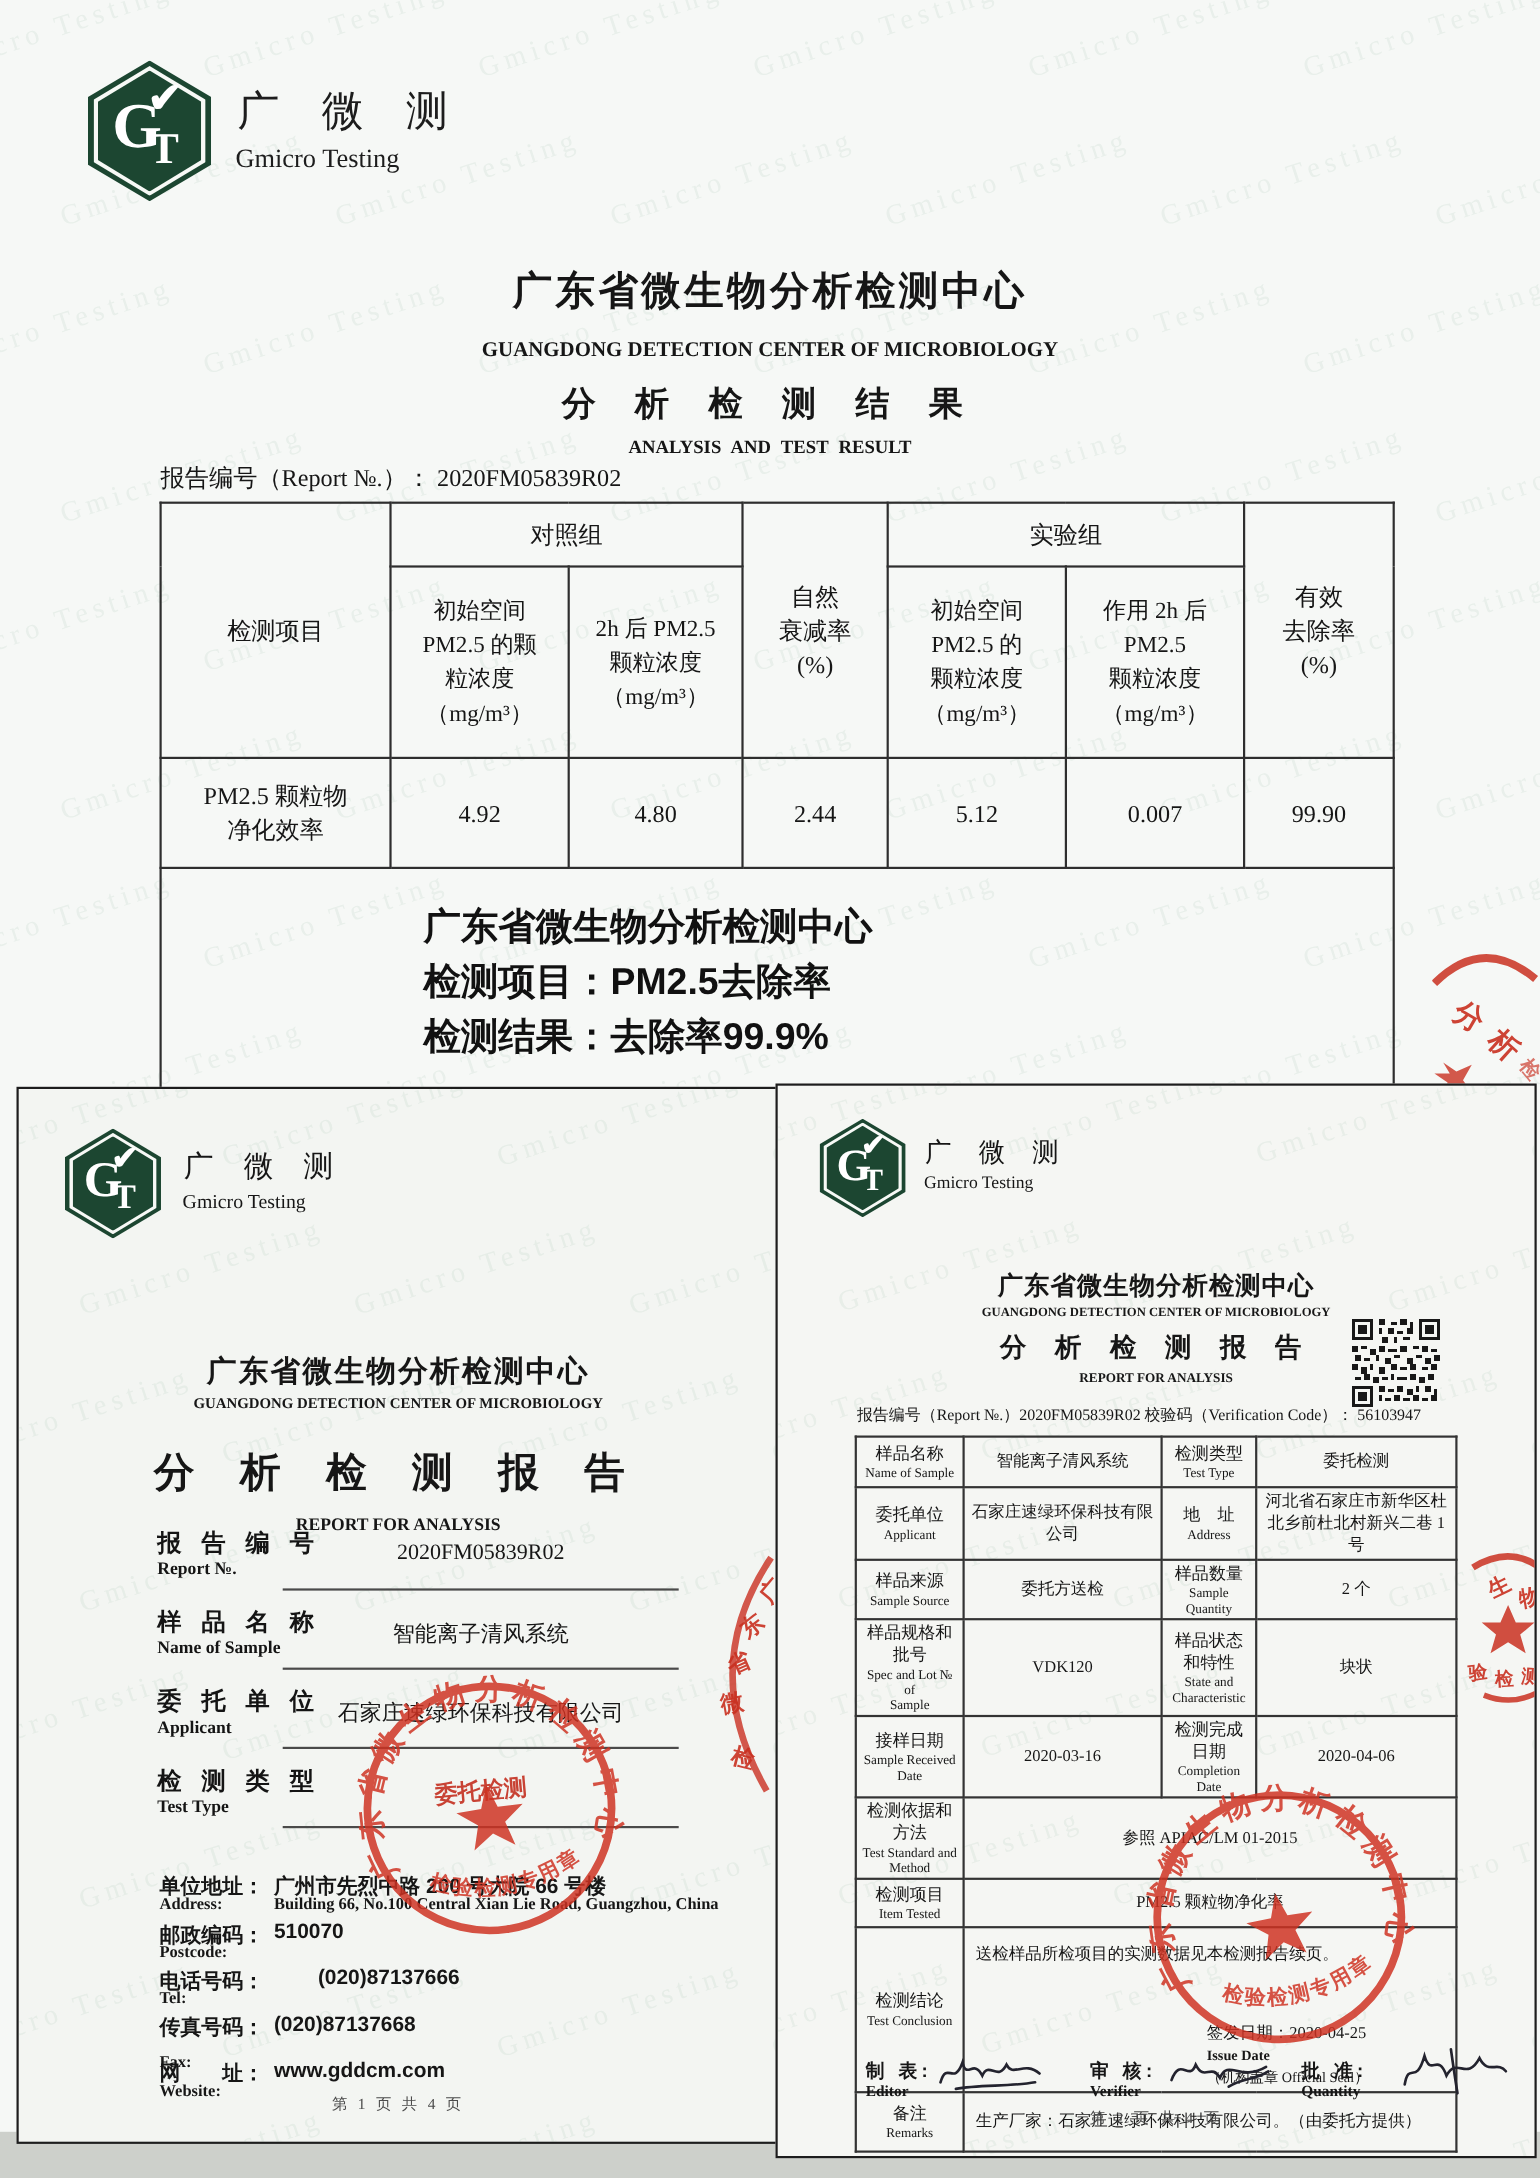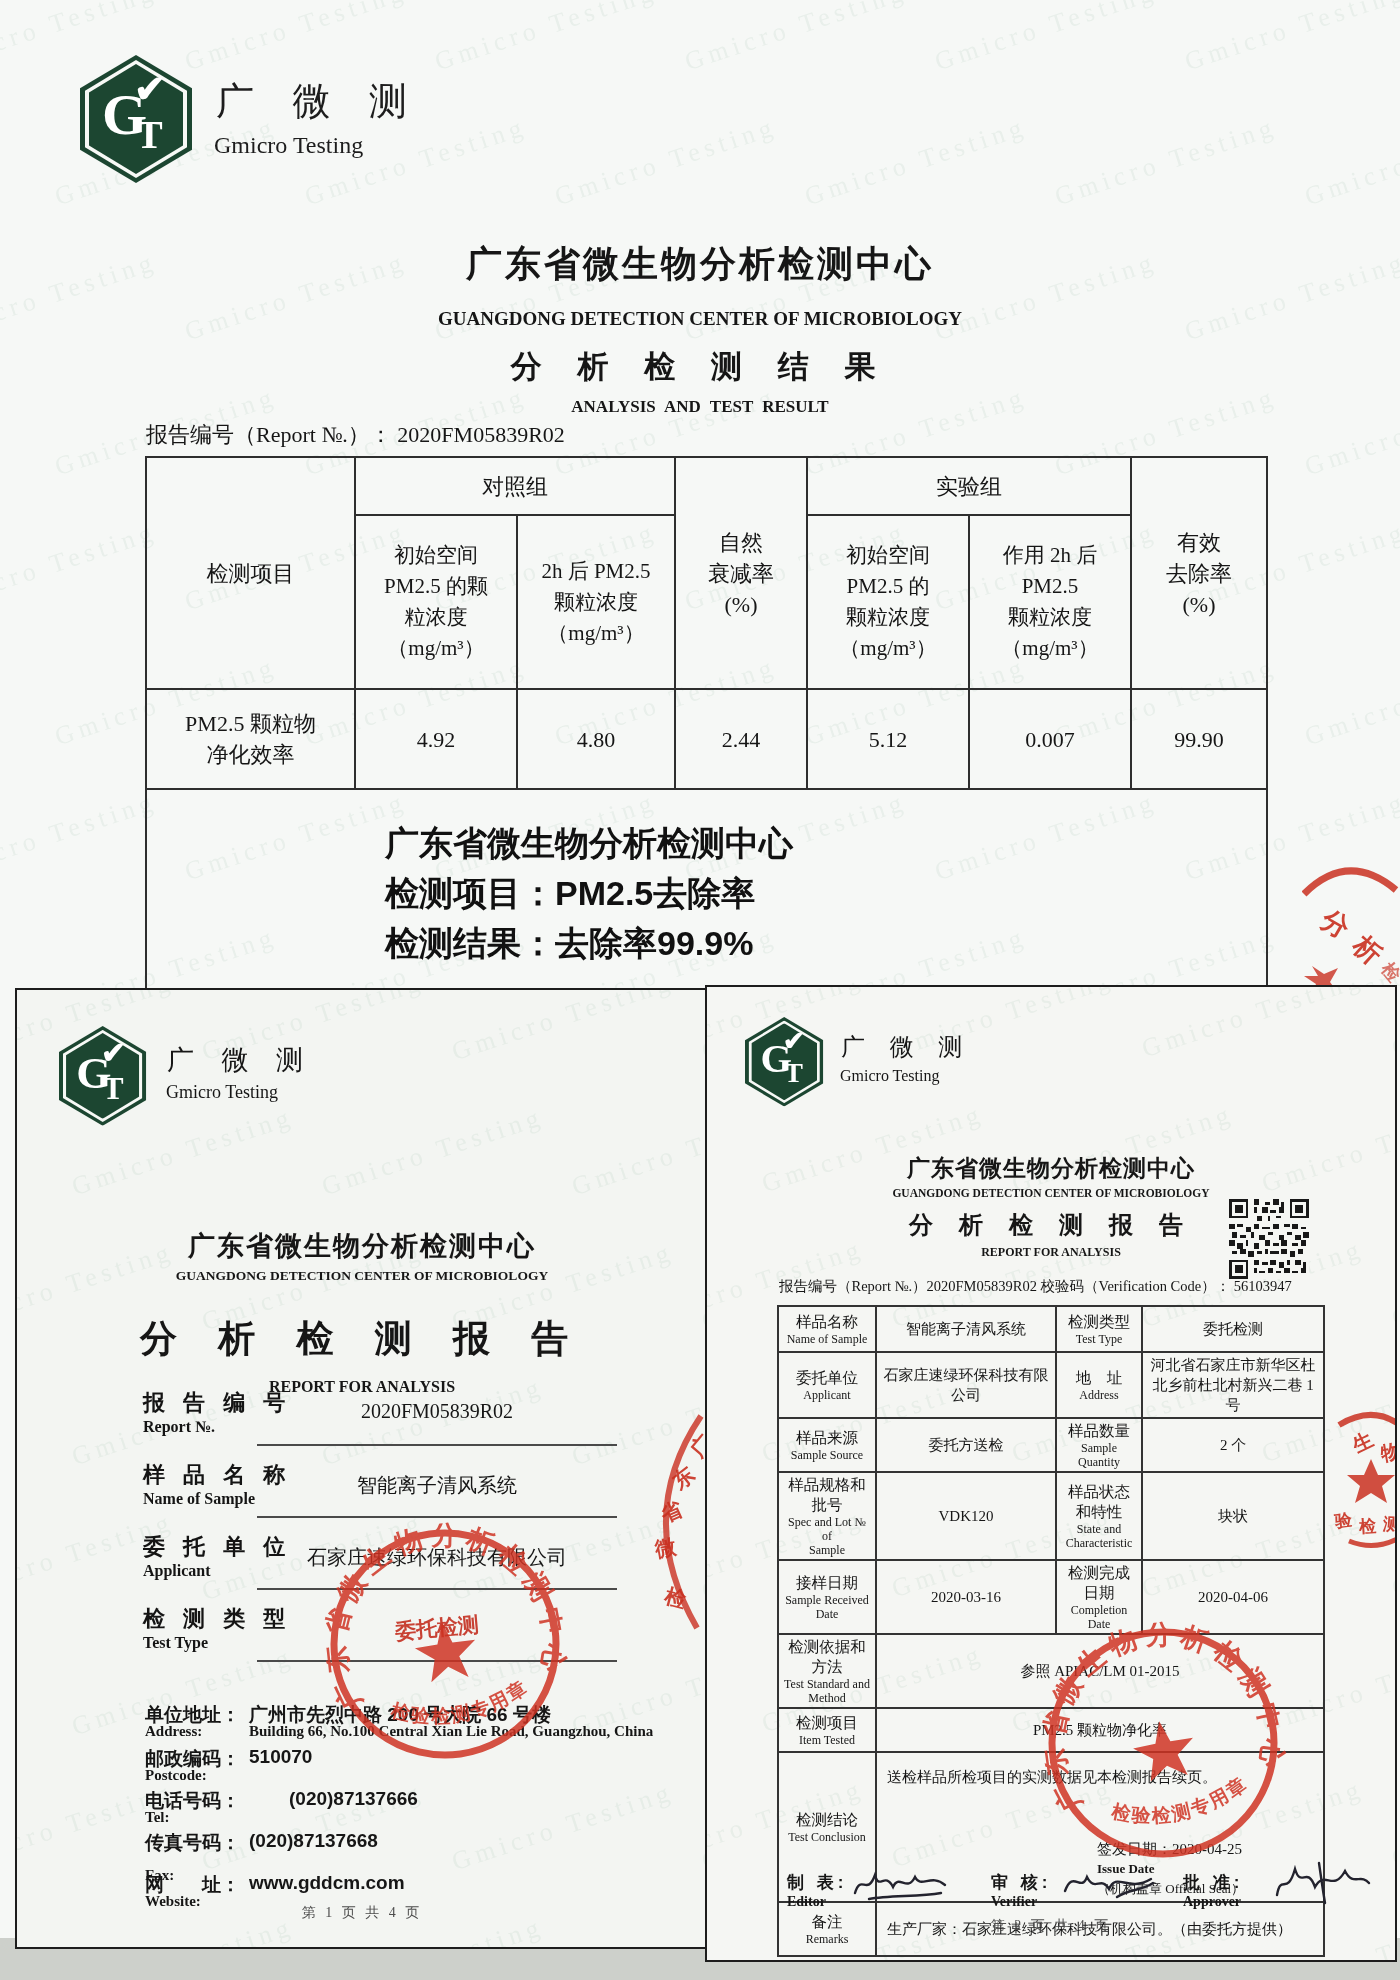--- a/index.html
+++ b/index.html
@@ -582,21 +582,21 @@
     <div class="abs" style="left:284px;top:884px;">
       <div class="sig-label-cn">审 核:</div>
       <div class="sig-label-en">Verifier</div>
       <svg class="abs" width="104" height="44" style="left:66px;top:-8px;">
         <path class="sig-svg" d="M8,28 C16,6 24,30 30,14 C38,30 44,12 52,26 C60,8 70,30 94,16"></path>
         <path class="sig-svg" d="M60,34 C72,26 84,28 96,20"></path>
       </svg>
     </div>
     <div class="abs" style="left:476px;top:884px;">
       <div class="sig-label-cn">批 准:</div>
-      <div class="sig-label-en">Approver</div>
+      <div class="sig-label-en">Quantity</div>
       <svg class="abs" width="110" height="48" style="left:84px;top:-12px;">
         <path class="sig-svg" d="M10,36 C14,14 20,38 28,10 C34,30 40,6 48,28 C58,10 66,34 78,12 C86,28 94,14 102,24"></path>
         <path class="sig-svg" d="M52,4 C54,18 56,32 58,44"></path>
       </svg>
     </div>
 
     <div class="abs pg-foot" style="top:930px;">第 2 页 共 4 页</div>
 
     <svg class="abs stamp" viewBox="0 0 240 240" width="240" height="240" style="left:336px;top:636px;transform:rotate(-10deg);">
       <defs>

